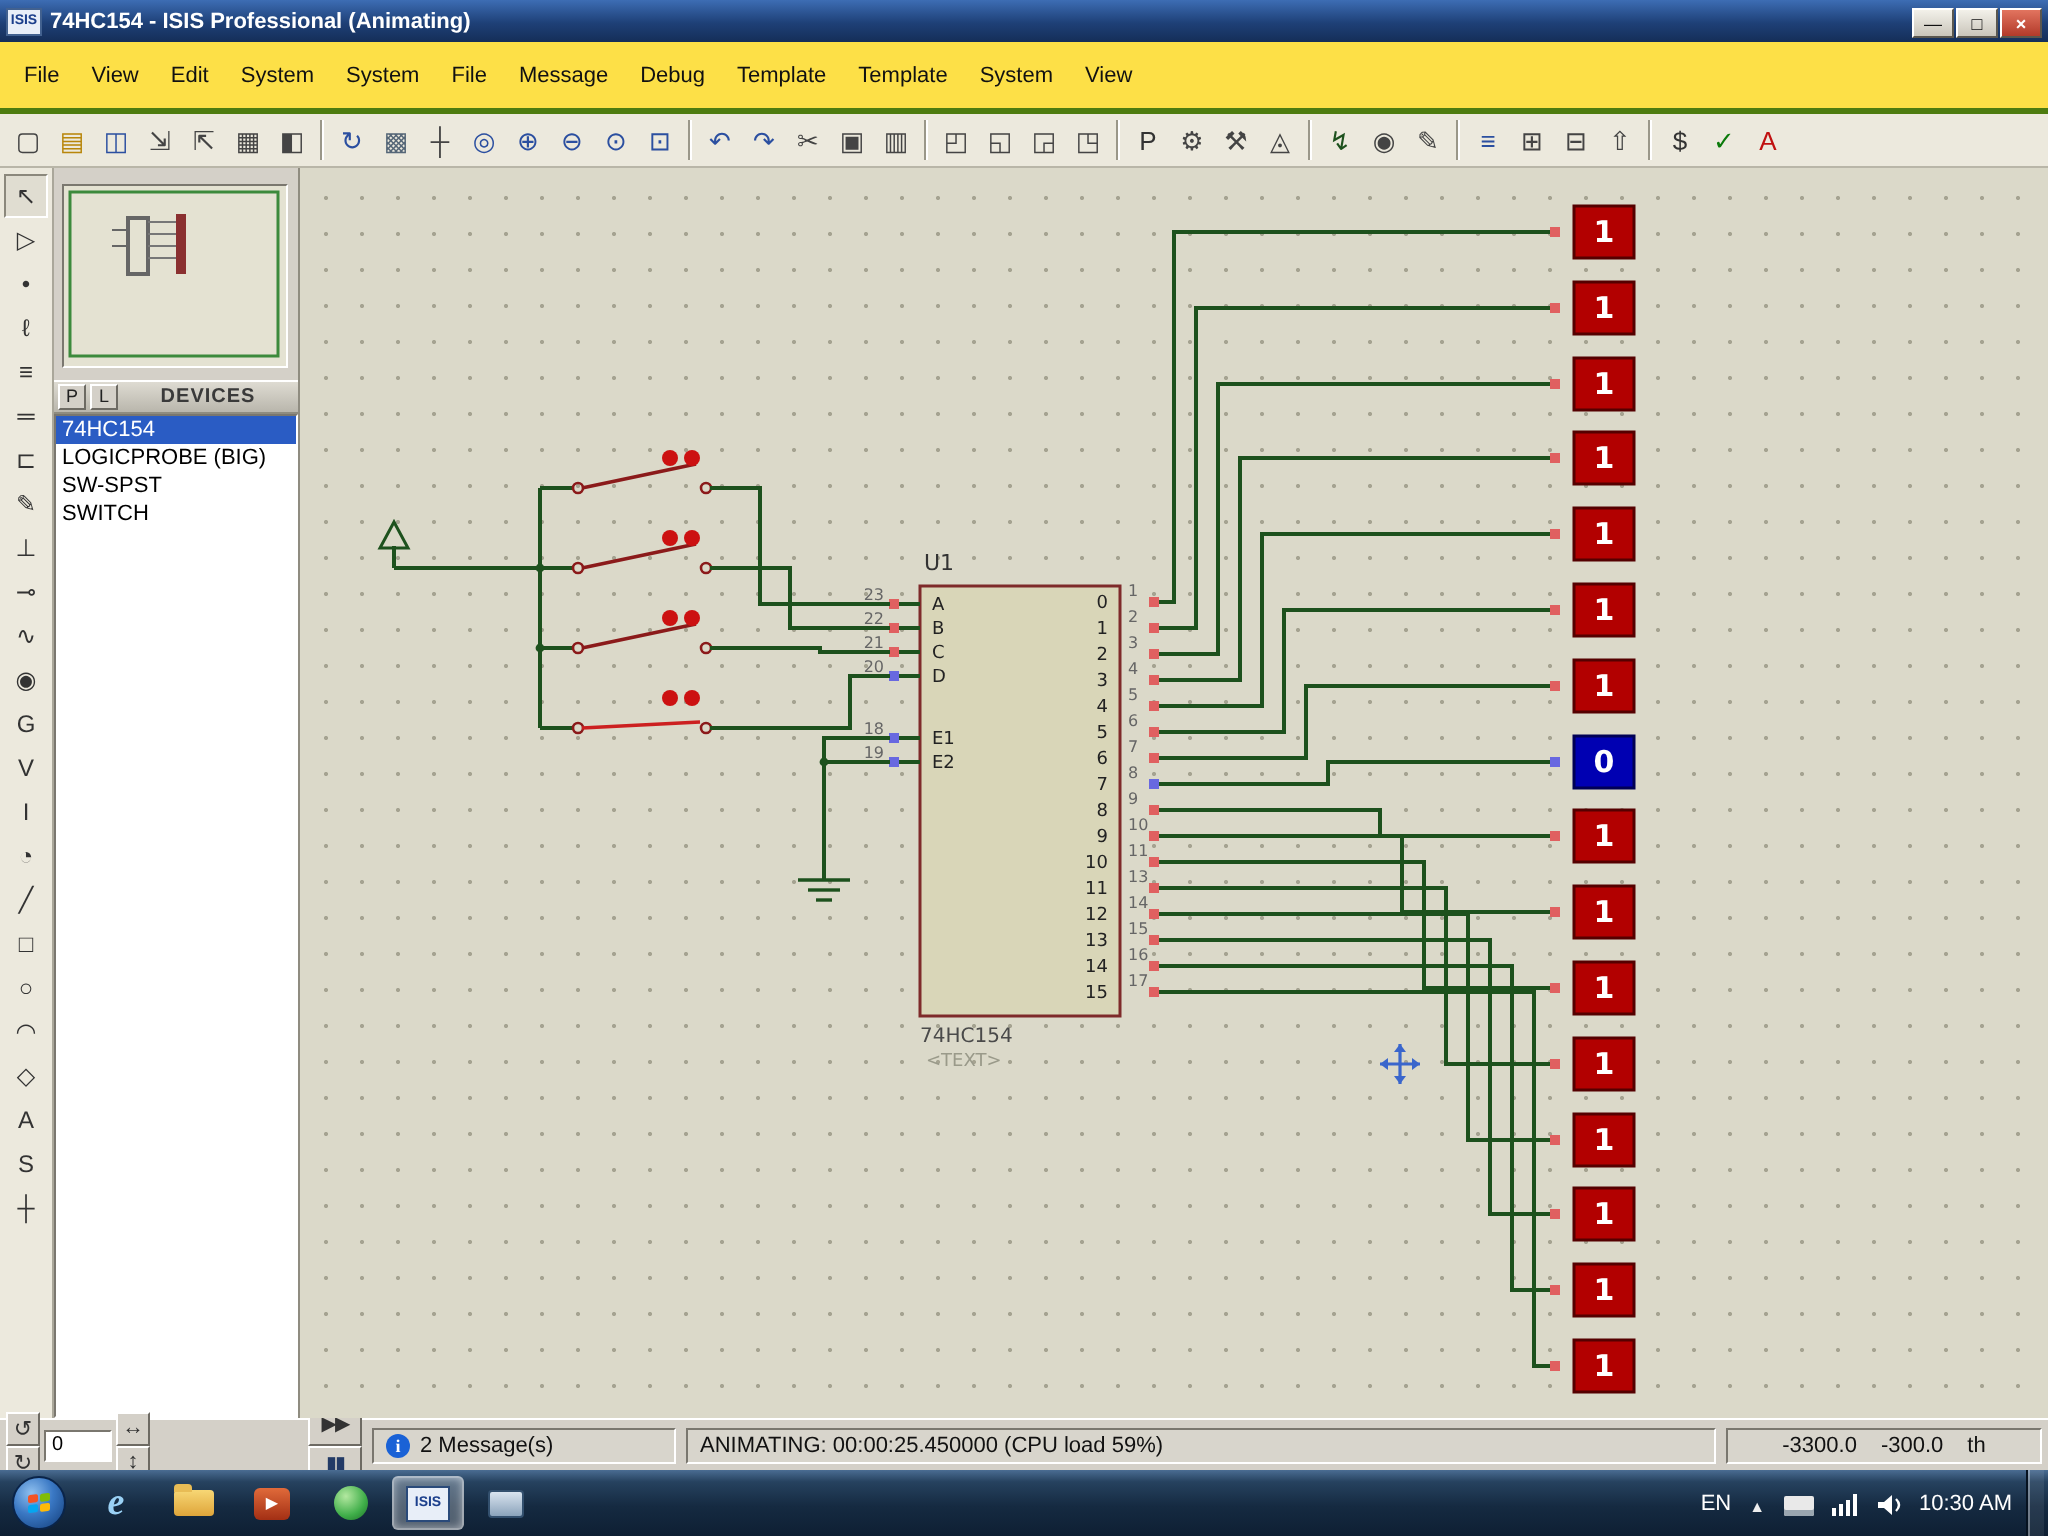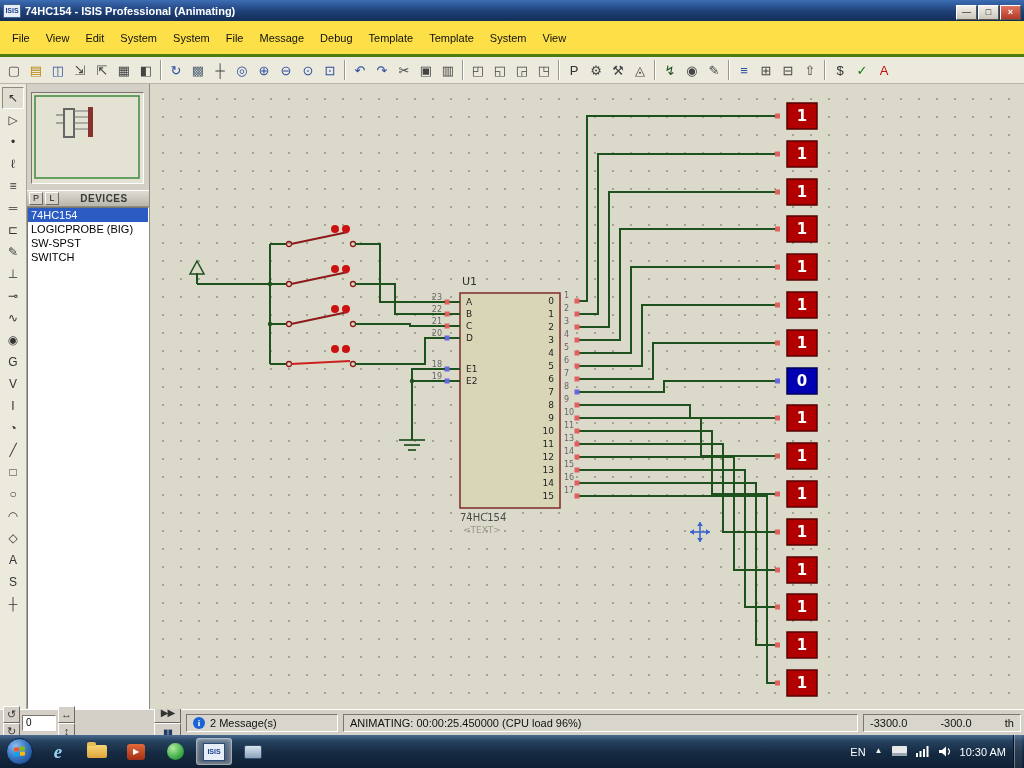--- a/index.html
+++ b/index.html
@@ -57,42 +57,42 @@
     border:1px solid; border-color:#fff #6d6a63 #6d6a63 #fff; font-size:11px; color:#333; }
   #rotation-field { width:34px; height:16px; background:#fff; border:1px solid; border-color:#7a776f #fff #fff #7a776f;
     font-size:10px; padding:1px 3px; color:#000; }
   .anim-btn { width:27px; height:20px; display:flex; align-items:center; justify-content:center; background:#d4d0c8;
     border:1px solid; border-color:#fff #6d6a63 #6d6a63 #fff; }
   .anim-btn span { font-size:10px; line-height:1; letter-spacing:-1px; }
   .status-panel { height:18px; display:flex; align-items:center; gap:5px; padding:0 6px; background:#d8d5cc;
     border:1px solid; border-color:#7a776f #fff #fff #7a776f; font-size:11px; color:#111; white-space:nowrap; }
   #messages-panel { width:152px; }
   #animating-panel { flex:1; }
-  #coords-panel { width:158px; justify-content:space-between; gap:12px; }
+  #coords-panel { width:158px; justify-content:center; gap:12px; }
   #info-icon { width:12px; height:12px; border-radius:50%; background:#1a62d6; color:#fff; font-size:9px; font-weight:bold;
     display:flex; align-items:center; justify-content:center; font-family:"Liberation Serif",serif; }
 
   
   #taskbar { height:33px; background:linear-gradient(180deg,#4a6c92 0%,#26425f 18%,#152a41 55%,#0e1f33 100%);
     display:flex; align-items:center; padding:0 2px; gap:3px; }
   #start-orb { width:27px; height:27px; border-radius:50%; margin:0 4px;
     background:radial-gradient(circle at 35% 30%,#8fc0ef 0%,#3a78c4 45%,#123c78 100%);
     border:1px solid #0a2449; display:flex; align-items:center; justify-content:center; }
   #orb-flag { display:grid; grid-template-columns:5px 5px; grid-template-rows:4px 4px; gap:1px; transform:skewY(-6deg); }
   #orb-flag i { border-radius:1px; }
   .task-icon { width:36px; height:27px; border-radius:3px; display:flex; align-items:center; justify-content:center; }
   .task-icon.active { background:rgba(255,255,255,.28); border:1px solid rgba(255,255,255,.45); box-shadow:inset 0 0 4px rgba(255,255,255,.5); }
   .ie-e { font-family:"Liberation Serif",serif; font-style:italic; font-weight:bold; font-size:19px; color:#9ad1f5; }
   .folder-shape { width:20px; height:13px; background:linear-gradient(180deg,#f7d775,#dfa53a); border-radius:2px; position:relative; }
   .folder-shape:before { content:""; position:absolute; top:-3px; left:0; width:9px; height:4px; background:#e8bc55; border-radius:2px 2px 0 0; }
   .red-app { width:18px; height:16px; background:linear-gradient(180deg,#e06a3a,#a32f14); border-radius:3px; display:flex; align-items:center; justify-content:center; color:#fff; font-size:8px; }
   .green-orb { width:17px; height:17px; border-radius:50%; background:radial-gradient(circle at 35% 30%,#b3e8a0,#3fae49 60%,#1d6e28); }
   .isis-mini { width:22px; height:18px; background:#e8eef8; border:1px solid #2a4a7a; color:#1c3f8c; font-size:7px; font-weight:bold; display:flex; align-items:center; justify-content:center; }
   .gray-app { width:18px; height:14px; background:linear-gradient(180deg,#d9e4ef,#8ba3bb); border:1px solid #33506e; border-radius:2px; }
-  #tray { margin-left:auto; display:flex; align-items:flex-start; gap:9px; padding-right:4px; color:#fff; }
+  #tray { margin-left:auto; display:flex; align-items:flex-end; gap:9px; padding-right:4px; color:#fff; }
   #tray .tray-text { font-size:11px; color:#fff; }
   #chevron { font-size:8px; color:#eee; }
   #kb-icon { width:15px; height:10px; background:#e9e9e9; border-radius:1px; box-shadow:inset 0 -3px 0 #9aa6b0; }
   #clock { font-size:11px; }
   #show-desktop { width:9px; height:33px; border-left:1px solid #061220; box-shadow:inset 1px 0 0 rgba(255,255,255,.35); background:rgba(255,255,255,.08); }
 </style>
 </head>
 <body>
 
 <div id="app">
@@ -573,21 +573,21 @@
         </button>
         <button class="anim-btn">
           <span style="color: rgb(17, 17, 17);">■</span>
         </button>
       </div>
     <div id="messages-panel" class="status-panel">
       <span id="info-icon">i</span>
       <span>2 Message(s)</span>
     </div>
     <div id="animating-panel" class="status-panel">
-      <span>ANIMATING: 00:00:25.450000 (CPU load 96%)</span>
+      <span>ANIMATING: 00:00:25.450000 (CPU load 59%)</span>
     </div>
     <div id="coords-panel" class="status-panel">
       <span>-3300.0</span>
       <span>-300.0</span>
       <span>th</span>
     </div>
   </div>
 
   <div id="taskbar">
     <div id="start-orb">

